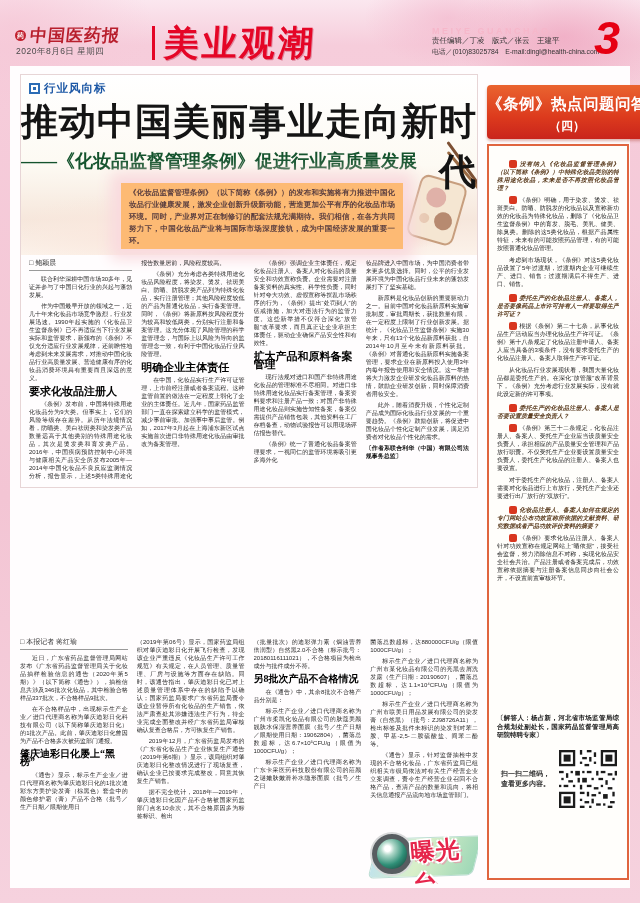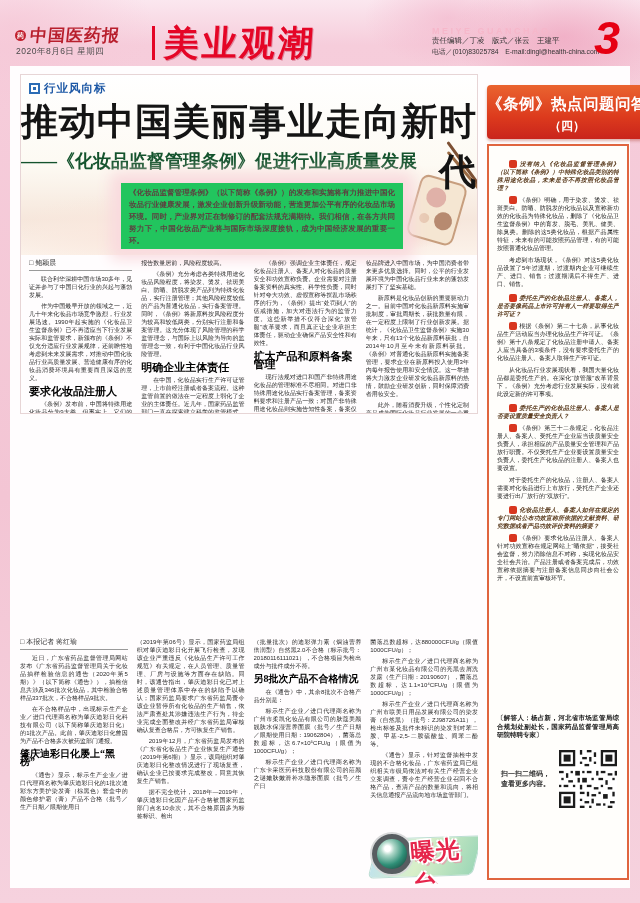--- a/index.html
+++ b/index.html
@@ -25,21 +25,21 @@
   .section-title { position:absolute; left:164px; top:20px; font-size:35px; font-weight:900; color:#e50526;
           letter-spacing:3px; transform:skewX(-4deg); text-shadow:1px 1px 0 rgba(180,0,40,.35); }
   .header-right { position:absolute; left:432px; top:26px; width:170px; }
   .header-pinyin { color:#f6b7ca; font-size:9px; font-weight:bold; letter-spacing:2.5px; }
   .header-editors { font-size:7.5px; color:#333; margin-top:0; }
   .header-contact { font-size:6.8px; color:#333; margin-top:1px; }
   .page-number { position:absolute; left:594px; top:10px; font-size:47px; font-weight:900; font-style:italic; color:#e60012; }
   
   .panel { position:absolute; left:10px; top:66px; width:620px; height:822px; background:#fffdfe; }
   
-  .lead { position:absolute; left:10px; top:8px; width:458px; height:340px; border:1px solid #e7d5d6; overflow:hidden; }
+  .lead { position:absolute; left:10px; top:8px; width:458px; height:414px; border:1px solid #e7d5d6; overflow:hidden; }
   .lead-art { position:absolute; left:0; top:0; right:0; height:180px;
       background:
         radial-gradient(110px 42px at 80% 82%, rgba(242,205,190,.95), transparent 70%),
         radial-gradient(150px 55px at 20% 88%, rgba(250,232,222,.9), transparent 70%),
         radial-gradient(90px 35px at 50% 95%, rgba(238,206,198,.8), transparent 70%),
         linear-gradient(180deg,#ffffff 0%, #fdfaf3 50%, #f6e7dc 80%, #fcf2ea 100%); }
   .palette { position:absolute; right:8px; top:86px; width:56px; height:84px; transform:rotate(16deg); }
   .palette .case { position:absolute; left:2px; bottom:2px; width:48px; height:64px; border-radius:9px;
       background:#f5e6d2; border:2px solid #c79e7e; }
   .palette .pan1 { position:absolute; left:8px; top:8px; width:20px; height:20px; border-radius:50%; background:#e0b1a8; }
@@ -50,21 +50,21 @@
   .palette .brush2 { right:-12px; top:4px; transform:rotate(34deg); background:#9a6b44; }
   .lead-tag { position:absolute; left:8px; top:6px; display:flex; align-items:center; gap:4px; }
   .tag-icon { width:11px; height:11px; background:#2b6cb5; position:relative; }
   .tag-icon::after { content:""; position:absolute; inset:2px; background:#fff; }
   .tag-icon::before { content:""; position:absolute; inset:4px; background:#2b6cb5; z-index:1; }
   .lead-tag span.txt { font-size:11.5px; font-weight:900; color:#1c57a5; letter-spacing:1px; }
   .lead-headline { position:absolute; left:0; right:0; top:22px; text-align:right;
       font-family:"Liberation Serif", serif; font-size:37px; font-weight:900; color:#141414; letter-spacing:1px; }
   .lead-subhead { position:absolute; left:0; right:0; top:74px; text-align:left;
       font-family:"Liberation Serif", serif; font-size:18px; font-weight:700; color:#14532d; }
-  .lead-intro { position:absolute; left:100px; top:108px; width:282px; height:66px; background:#22c55e;
+  .lead-intro { position:absolute; left:100px; top:108px; width:282px; height:66px; background:#fdba74;
       box-shadow:0 0 14px 10px #f9dade; font-size:7.5px; line-height:1.6; color:#5d4040; font-weight:700;
       text-align:justify; padding:4px 8px; }
   .lead-cols { position:absolute; left:8px; right:8px; top:184px; height:222px; display:flex; gap:9px; }
   .col { flex:1; overflow:hidden; font-size:6px; line-height:8px; text-align:justify; color:#2a2a2a; }
   .col p { margin:0 0 3px; text-indent:2em; }
   .col p.noindent { text-indent:0; }
   .byline { font-size:7px; color:#333; border-bottom:1px solid #9a9a9a; padding-bottom:3px; margin-bottom:4px; }
   .colhead { font-size:11px; text-align:left; font-weight:900; color:#000; margin:5px 0 5px; font-family:"Liberation Serif", serif; }
   .attr-line { font-weight:900; color:#111; }
   

